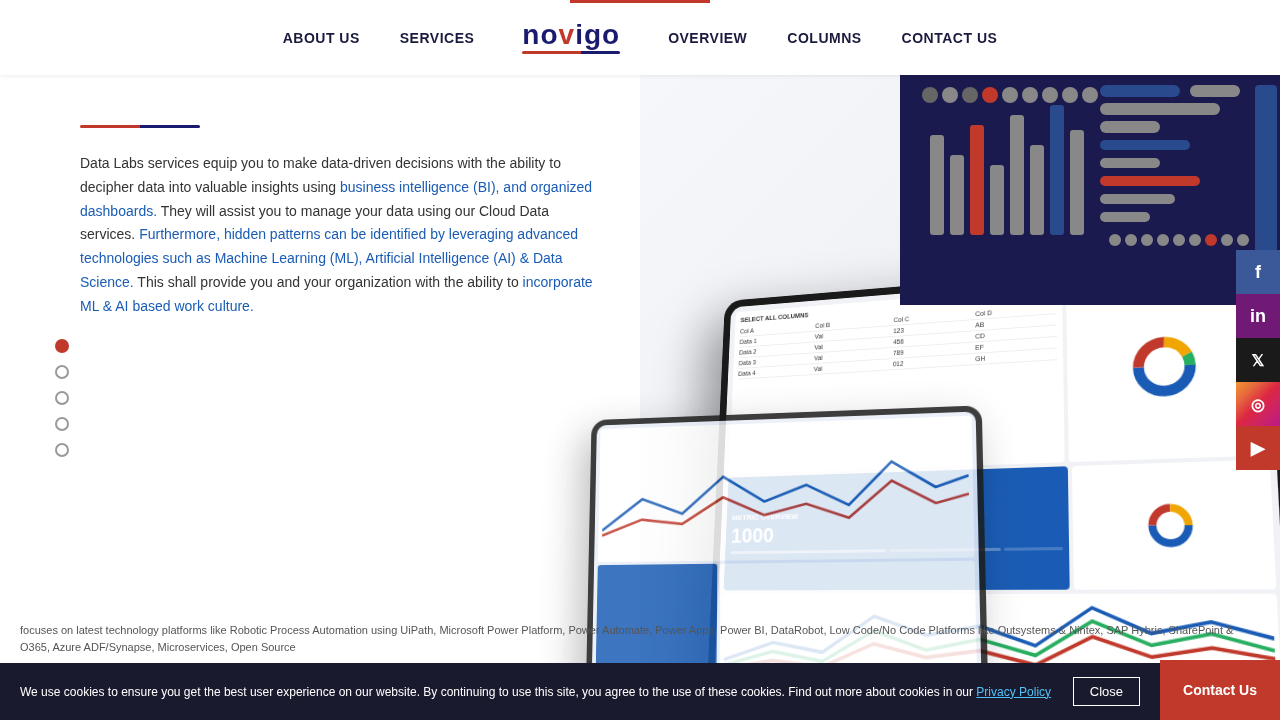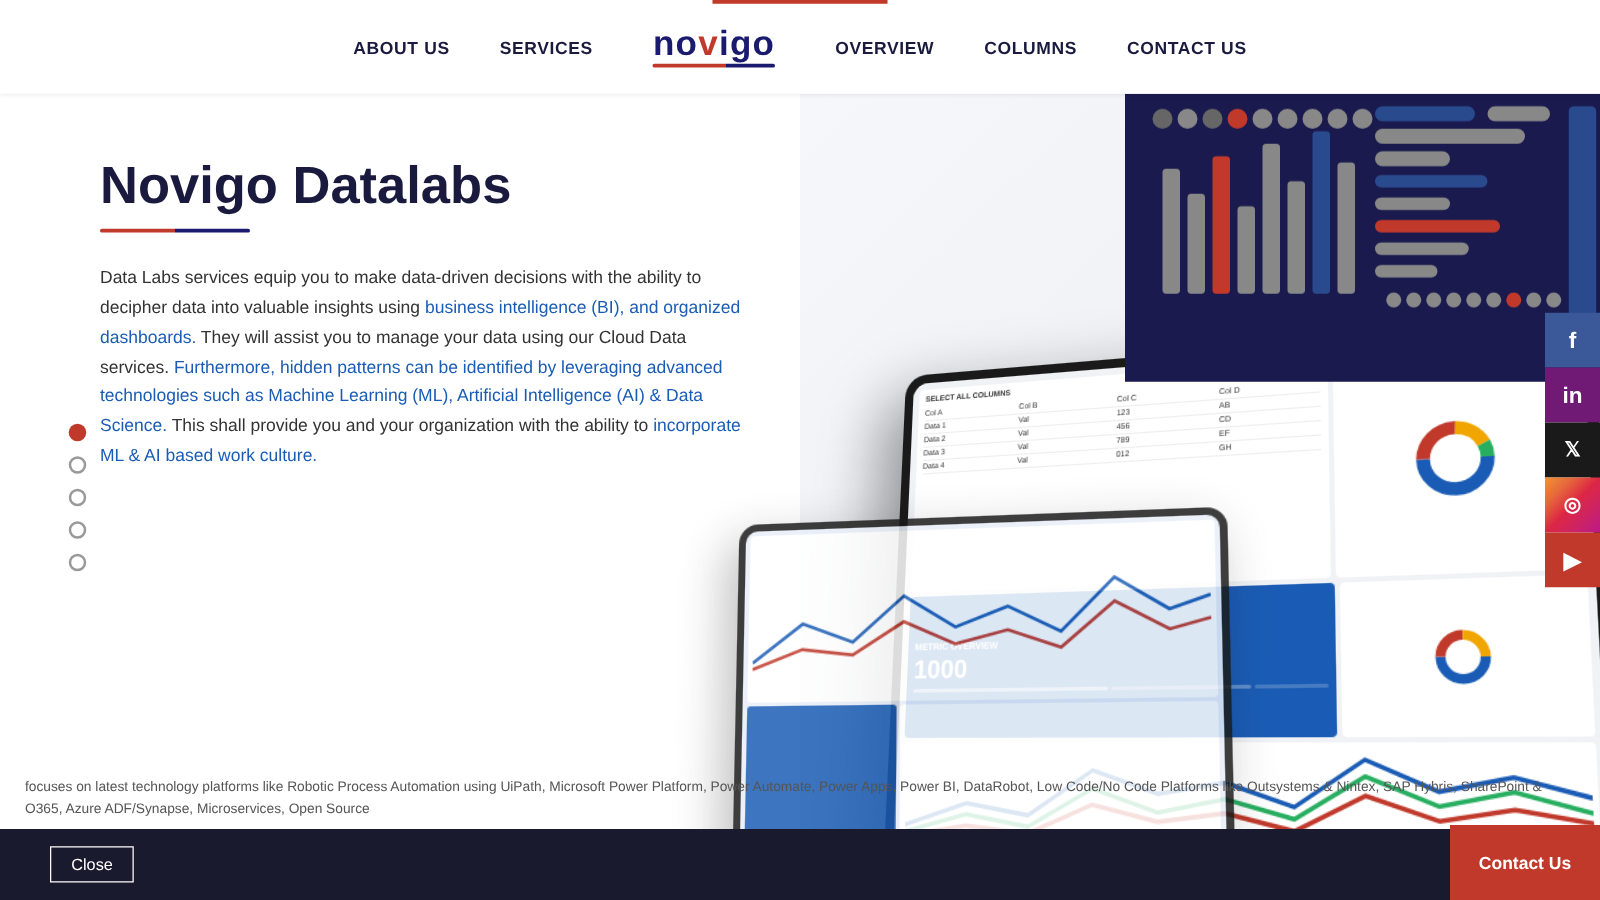--- a/index.html
+++ b/index.html
@@ -349,21 +349,20 @@
 
     <div class="slide-dots">
       <div class="dot active"></div>
       <div class="dot inactive"></div>
       <div class="dot inactive"></div>
       <div class="dot inactive"></div>
       <div class="dot inactive"></div>
     </div>
 
     <div class="hero-text">
-      <h1 class="hero-title">Novigo Datalabs</h1>
       <div class="title-underline"></div>
       <p class="hero-description">
         Data Labs services equip you to make data-driven decisions with the ability to decipher data into valuable insights using <span class="highlight">business intelligence (BI), and organized dashboards.</span> They will assist you to manage your data using our Cloud Data services. <span class="highlight">Furthermore, hidden patterns can be identified by leveraging advanced technologies such as Machine Learning (ML), Artificial Intelligence (AI) &amp; Data Science.</span> This shall provide you and your organization with the ability to <span class="highlight">incorporate ML &amp; AI based work culture.</span>
       </p>
     </div>
 
     <div class="hero-visual">
 
       <div class="dark-panel">
 
@@ -532,14 +531,18 @@
     <span style="font-size:16px;">◎</span>
   </div>
   <div class="social-btn social-yt">
     <span>▶</span>
   </div>
 </div>
 
 <div class="contact-btn">Contact Us</div>
 
 <div class="cookie-banner">
+  <div class="cookie-text">
+    <span>We use cookies to ensure you get the best user experience on our website. By continuing to use this site, you agree to the use of these cookies. Find out more about cookies in our</span>
+    <a class="cookie-privacy">Privacy Policy</a>
+  </div>
   <button class="cookie-close">Close</button>
 </div>
 
 </body></html>

